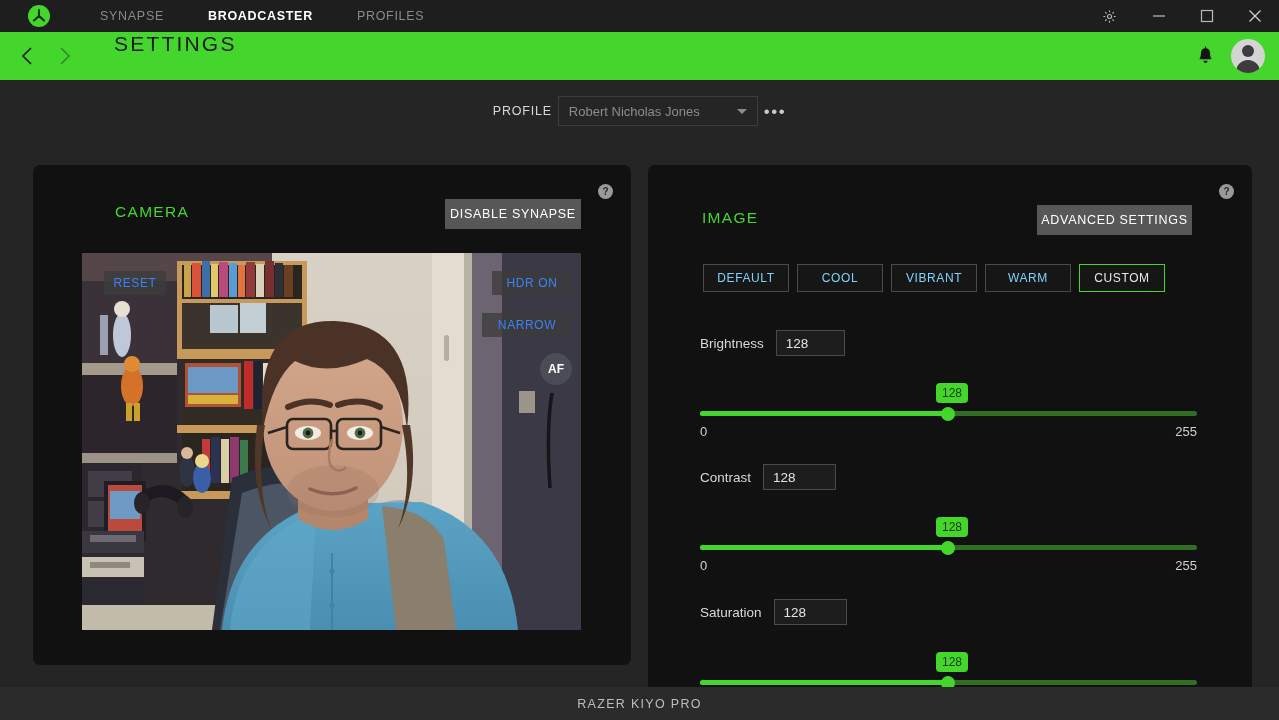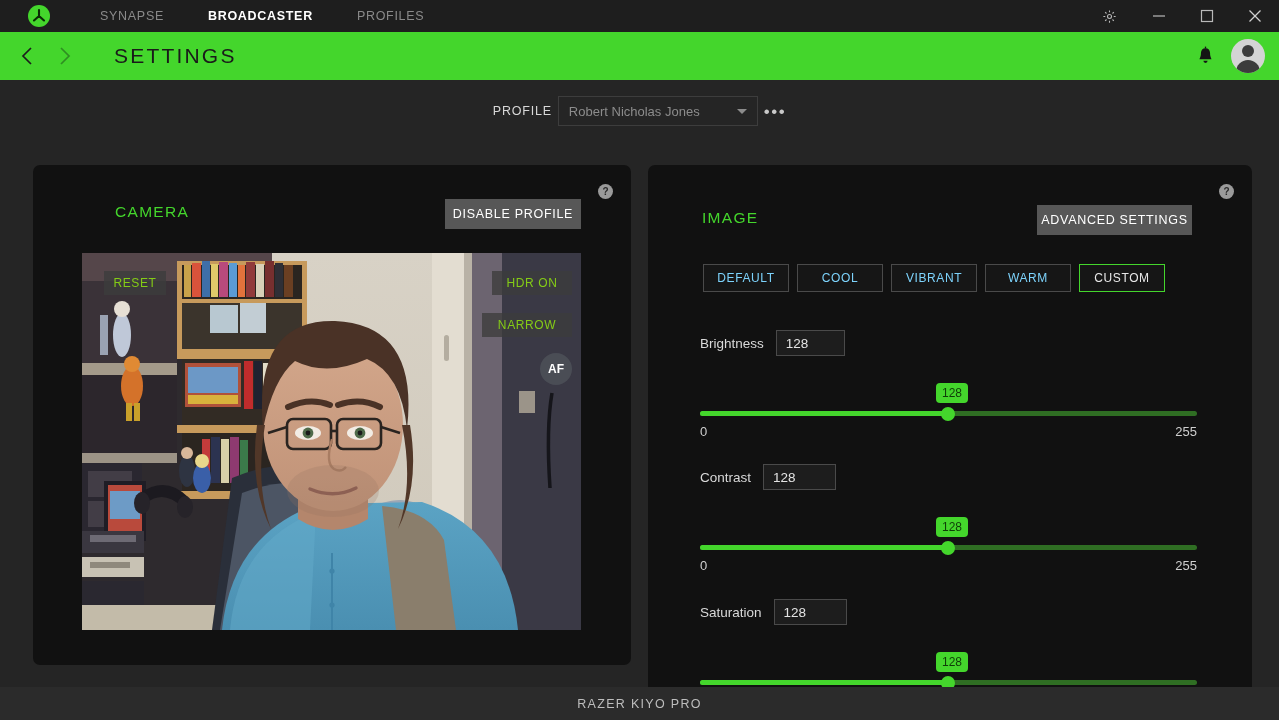--- a/index.html
+++ b/index.html
@@ -34,21 +34,21 @@
   }
   .win-btn {
     width:48px; height:32px; display:flex; align-items:center; justify-content:center;
     color:#b9b9b9; cursor:pointer;
   }
   .win-btn.gear { width:52px; }
 
   
   .header {
     position:absolute; left:0; top:32px; width:1279px; height:48px;
-    background:#44d62c; display:flex; align-items:center;
+    background:#44d62c; display:flex; 
   }
   .hdr-arrow {
     width:38px; height:48px; display:flex; align-items:center; justify-content:center;
     cursor:pointer;
   }
   .hdr-arrow svg { display:block; }
   .hdr-back { margin-left:8px; }
   .page-title {
     margin-left:30px; font-size:21px; letter-spacing:2.2px;
     color:#1a1a1a; font-weight:normal;
@@ -111,21 +111,21 @@
     display:flex; align-items:center; justify-content:center;
   }
 
   
   .preview {
     position:absolute; left:49px; top:88px; width:499px; height:377px;
     overflow:hidden; background:#2a2f38;
   }
   .preview svg { position:absolute; left:0; top:0; }
   .ov-btn {
-    position:absolute; background:rgba(60,60,60,0.78); color:#84cc16;
+    position:absolute; background:rgba(60,60,60,0.78); color:#3b82f6;
     font-size:12px; letter-spacing:0.6px; display:flex;
     align-items:center; justify-content:center; cursor:pointer;
   }
   .ov-reset  { left:22px;  top:18px;  width:62px; height:24px; }
   .ov-hdr    { left:410px; top:18px;  width:80px; height:24px; }
   .ov-narrow { left:400px; top:60px;  width:90px; height:24px; }
   .ov-af {
     position:absolute; left:458px; top:100px; width:32px; height:32px;
     border-radius:50%; background:rgba(80,85,92,0.72); color:#fff;
     font-size:12px; font-weight:bold; display:flex;
@@ -258,21 +258,21 @@
     <div class="profile-select">
       <div class="val">Robert Nicholas Jones</div>
       <div class="caret"></div>
     </div>
     <div class="dots">•••</div>
   </div>
 
   <div class="panel panel-camera">
     <div class="panel-title" style="left:82px; top:38px;">CAMERA</div>
     <div class="help-icon" style="right:18px; top:19px;">?</div>
-    <button class="gray-btn" style="left:412px; top:34px; width:136px; height:30px;">DISABLE PROFILE</button>
+    <button class="gray-btn" style="left:412px; top:34px; width:136px; height:30px;">DISABLE SYNAPSE</button>
 
     <div class="preview">
       <svg width="499" height="377" viewBox="0 0 499 377">
         <defs>
           <linearGradient id="wall" x1="0" y1="0" x2="0" y2="1">
             <stop offset="0" stop-color="#d8d2c6"></stop>
               <stop offset="1" stop-color="#cfc8ba"></stop>
           </linearGradient>
           <linearGradient id="skin" x1="0" y1="0" x2="0" y2="1">
             <stop offset="0" stop-color="#d3a78b"></stop>

